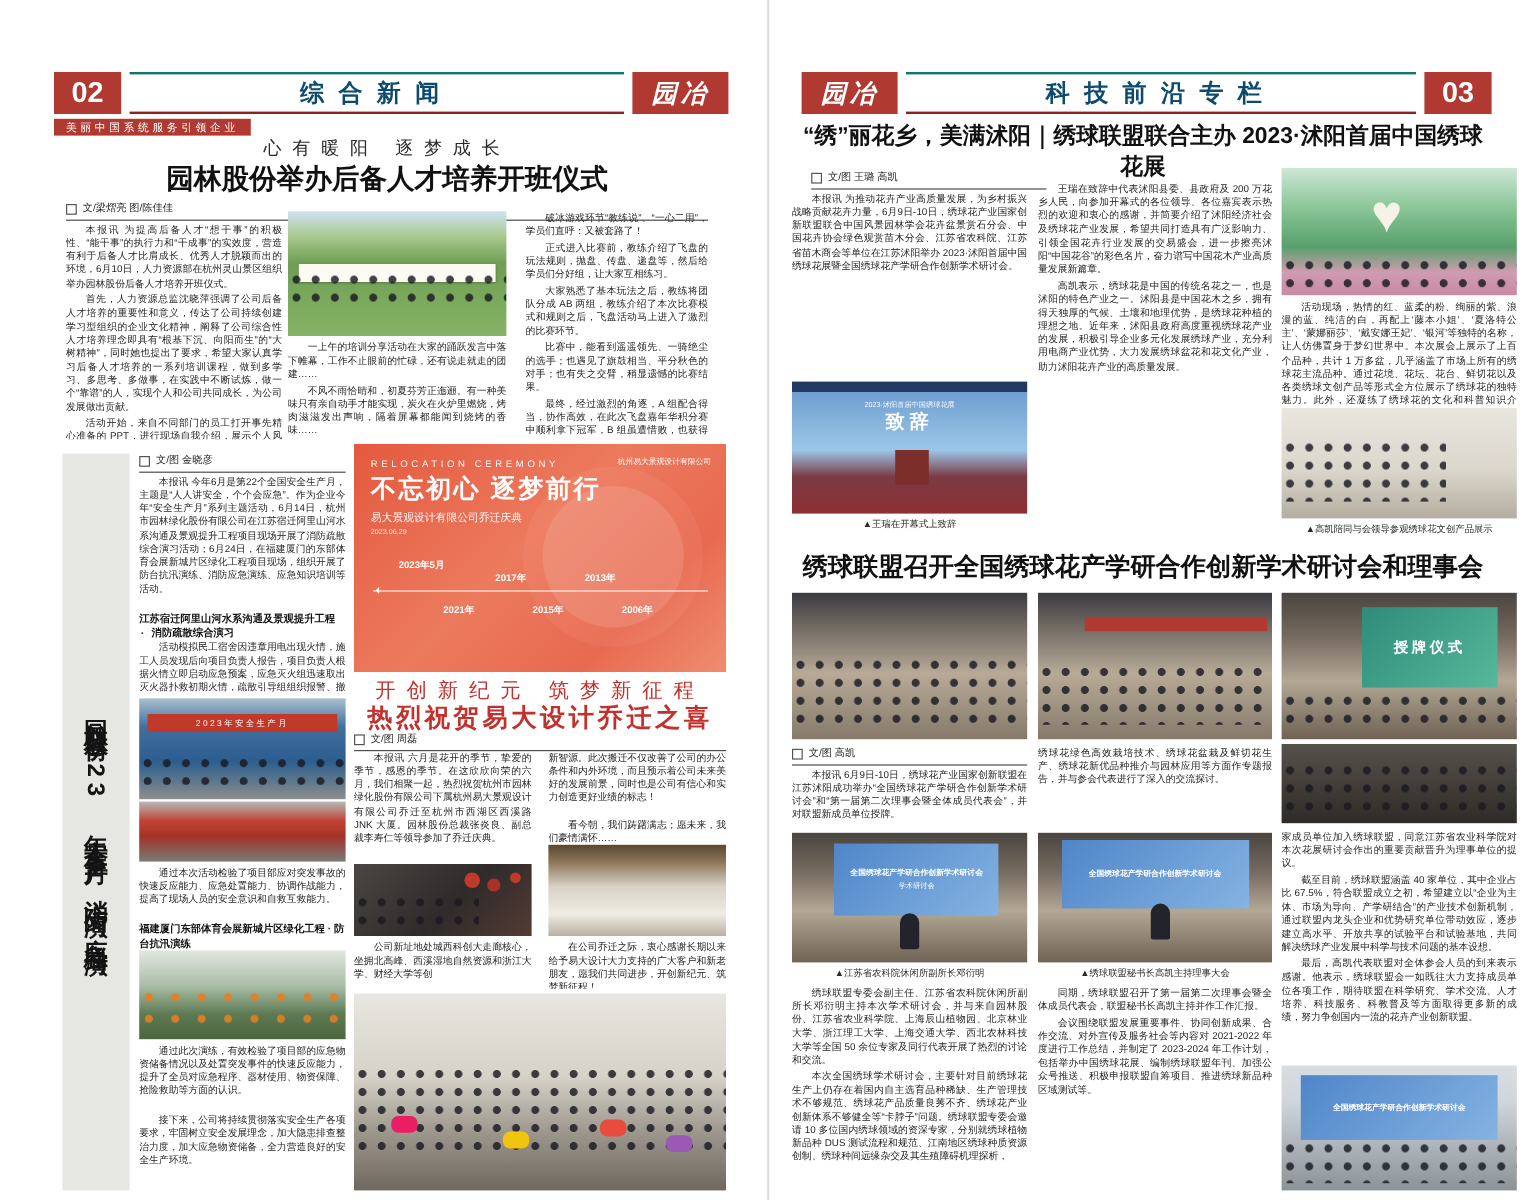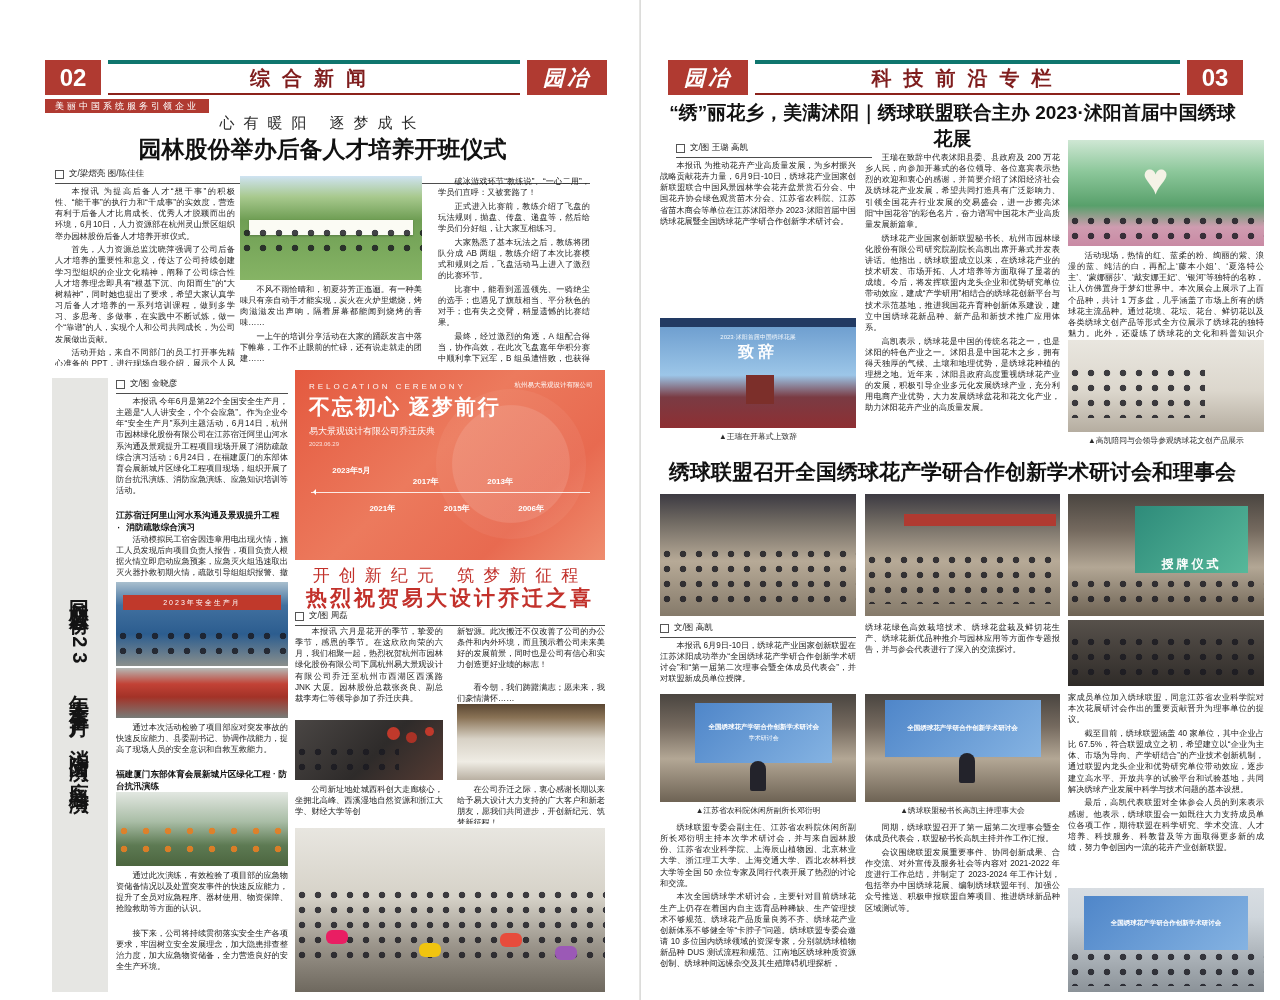--- a/index.html
+++ b/index.html
@@ -5,23 +5,23 @@
   html,body{margin:0;padding:0;background:#ececea;}
   .spread{position:relative;width:1280px;height:1000px;background:#ffffff;
     font-family:"Liberation Sans",sans-serif;color:#1b1b1b;overflow:hidden;}
   .abs{position:absolute;}
   
   .hdr{display:flex;align-items:stretch;gap:7px;}
   .redbox{background:#b03a31;color:#fff;display:flex;align-items:center;justify-content:center;}
   .pgnum{width:56px;font-size:24px;font-weight:700;font-family:"Liberation Sans",sans-serif;}
   .logobox{width:80px;font-size:21px;font-weight:700;font-style:italic;
     font-family:"DejaVu Serif",serif;letter-spacing:3px;}
-  .titlebar{flex:1;border-top:4px solid #0f766e;border-bottom:2px solid #8c221b;
+  .titlebar{flex:1;border-top:2px solid #0f766e;border-bottom:2px solid #8c221b;
     display:flex;align-items:center;justify-content:center;font-size:20px;font-weight:700;
-    font-family:"DejaVu Serif",serif;letter-spacing:12px;color:#7f1d1d;}
+    font-family:"DejaVu Serif",serif;letter-spacing:12px;color:#0c4a6e;}
   .tagline{background:#b03a31;color:#fff;font-size:9px;letter-spacing:3px;
     display:flex;align-items:center;justify-content:center;font-family:Liberation Mono, monospace;}
   
   .kicker{text-align:center;font-family:"DejaVu Serif",serif;font-size:15px;letter-spacing:9px;color:#2a2a2a;}
   .headline{text-align:center;font-weight:700;color:#111;}
   .byline{font-size:8.5px;color:#222;border-bottom:1px solid #4d4d4d;display:flex;
     align-items:center;gap:5px;padding-bottom:3px;}
   .byline .sq{width:7px;height:7px;border:1px solid #555;display:inline-block;flex:0 0 auto;}
   .col{overflow:hidden;}
   .para{font-size:8.2px;line-height:1.36;text-align:justify;text-indent:2em;margin:0 0 2.5px 0;color:#242424;}
@@ -56,21 +56,21 @@
   .ph-stage{background:linear-gradient(180deg,#223a63 0%,#223a63 8%,#6f9fd0 8%,#9cc6e8 52%,#7a3b43 72%,#8e2f33 100%);}
   .stage-txt{position:absolute;left:0;right:0;top:14%;text-align:center;color:#fff;}
   .podium{position:absolute;left:44%;top:52%;width:14%;height:26%;background:#7c2f2a;}
   .ph-viewing{background:linear-gradient(180deg,#e9e6df 0%,#dcd7cd 55%,#b5ada0 100%);}
   .ph-conf{background:linear-gradient(180deg,#3c3a42 0%,#6e6861 22%,#b7aa97 55%,#857a6a 100%);}
   .conf-red{position:absolute;left:20%;right:2%;top:16%;height:10%;background:#b03a31;}
   .ph-room{background:linear-gradient(180deg,#4a4540 0%,#756a5f 30%,#b3a795 60%,#6e6354 100%);}
   .screen-blue{position:absolute;background:linear-gradient(135deg,#4f86c9,#85b3e2);color:#fff;
     display:flex;flex-direction:column;align-items:center;justify-content:center;text-align:center;}
   .screen-green{position:absolute;background:linear-gradient(135deg,#2e8b7a,#57b89a);color:#fff;
-    display:flex;align-items:flex-end;justify-content:center;}
+    display:flex;align-items:center;justify-content:center;}
   .figure{position:absolute;width:16px;height:30px;border-radius:8px 8px 2px 2px;background:#23232b;}
   .ph-line{background:linear-gradient(180deg,#57514b 0%,#2f2b28 100%);}
   .ph-groupblue{background:linear-gradient(180deg,#d8dde2 0%,#cfd6dc 28%,#8b9298 100%);}
   
   .poster{background:linear-gradient(135deg,#e4593f 0%,#ec7a5d 45%,#e86a50 75%,#ef8d6f 100%);color:#fff;}
   .poster .ghost{position:absolute;right:8%;top:18%;font-size:58px;font-weight:700;color:rgba(255,255,255,.28);letter-spacing:4px;}
   .poster .ring{position:absolute;right:6%;top:10%;width:150px;height:150px;border-radius:50%;
     background:radial-gradient(circle,rgba(255,255,255,.16) 0 55%,rgba(255,255,255,.05) 56% 100%);}
   .poster .en{font-size:8px;letter-spacing:3px;opacity:.95;}
   .poster .ti{font-size:21px;font-weight:700;letter-spacing:2px;margin-top:2px;}
@@ -106,22 +106,22 @@
       <p class="para">本报讯 为提高后备人才“想干事”的积极性、“能干事”的执行力和“干成事”的实效度，营造有利于后备人才比肩成长、优秀人才脱颖而出的环境，6月10日，人力资源部在杭州灵山景区组织举办园林股份后备人才培养开班仪式。</p>
       <p class="para">首先，人力资源总监沈晓萍强调了公司后备人才培养的重要性和意义，传达了公司持续创建学习型组织的企业文化精神，阐释了公司综合性人才培养理念即具有“根基下沉、向阳而生”的“大树精神”，同时她也提出了要求，希望大家认真学习后备人才培养的一系列培训课程，做到多学习、多思考、多做事，在实践中不断试炼，做一个“靠谱”的人，实现个人和公司共同成长，为公司发展做出贡献。</p>
       <p class="para">活动开始，来自不同部门的员工打开事先精心准备的 PPT，进行现场自我介绍，展示个人风采。</p>
 
     </div>
     <div class="ph ph-grass" style="left:240px;top:176px;width:182px;height:104px;">
       <div class="ph-banner"></div>
       <div class="abs heads" style="left:0;right:0;top:50%;height:30%;"></div>
     </div>
     <div class="abs col" style="left:240px;top:284px;width:182px;height:82px;">
+      <p class="para">一上午的培训分享活动在大家的踊跃发言中落下帷幕，工作不止眼前的忙碌，还有说走就走的团建……</p>
       <p class="para">不风不雨恰晴和，初夏芬芳正迤逦。有一种美味只有亲自动手才能实现，炭火在火炉里燃烧，烤肉滋滋发出声响，隔着屏幕都能闻到烧烤的香味……</p>
-      <p class="para">一上午的培训分享活动在大家的踊跃发言中落下帷幕，工作不止眼前的忙碌，还有说走就走的团建……</p>
 
     </div>
     <div class="abs col" style="left:438px;top:176px;width:152px;height:190px;">
       <p class="para">破冰游戏环节“教练说”、“一心二用”，学员们直呼：又被套路了！</p>
       <p class="para">正式进入比赛前，教练介绍了飞盘的玩法规则，抛盘、传盘、递盘等，然后给学员们分好组，让大家互相练习。</p>
       <p class="para">大家熟悉了基本玩法之后，教练将团队分成 AB 两组，教练介绍了本次比赛模式和规则之后，飞盘活动马上进入了激烈的比赛环节。</p>
       <p class="para">比赛中，能看到遥遥领先、一骑绝尘的选手；也遇见了旗鼓相当、平分秋色的对手；也有失之交臂，稍显遗憾的比赛结果。</p>
       <p class="para">最终，经过激烈的角逐，A 组配合得当，协作高效，在此次飞盘嘉年华积分赛中顺利拿下冠军，B 组虽遭惜败，也获得了教练的特别奖励——为 A 组献艺（表演指定节目）。</p>
 
     </div>
@@ -137,21 +137,21 @@
     <div class="abs subhead" style="left:116px;top:508px;width:172px;font-family:Liberation Mono, monospace;">江苏宿迁阿里山河水系沟通及景观提升工程 · 消防疏散综合演习</div>
     <div class="abs col" style="left:116px;top:534px;width:172px;height:46px;">
       <p class="para">活动模拟民工宿舍因违章用电出现火情，施工人员发现后向项目负责人报告，项目负责人根据火情立即启动应急预案，应急灭火组迅速取出灭火器扑救初期火情，疏散引导组组织报警、撤离。</p>
     </div>
     <div class="ph ph-safety" style="left:116px;top:582px;width:172px;height:84px;">
       <div class="strip-red">2023年安全生产月</div>
       <div class="abs heads" style="left:0;right:0;top:58%;height:28%;"></div>
     </div>
     <div class="ph ph-shop" style="left:116px;top:668px;width:172px;height:50px;"></div>
     <div class="abs col" style="left:116px;top:722px;width:172px;height:42px;">
-      <p class="para">通过本次活动检验了项目部应对突发事故的快速反应能力、县委副书记、协调作战能力，提高了现场人员的安全意识和自救互救能力。</p>
+      <p class="para">通过本次活动检验了项目部应对突发事故的快速反应能力、应急处置能力、协调作战能力，提高了现场人员的安全意识和自救互救能力。</p>
     </div>
     <div class="abs subhead" style="left:116px;top:766px;width:172px;">福建厦门东部体育会展新城片区绿化工程 · 防台抗汛演练</div>
     <div class="ph ph-workers" style="left:116px;top:792px;width:172px;height:74px;">
       <div class="abs vests" style="left:0;right:0;top:45%;height:40%;"></div>
     </div>
     <div class="abs col" style="left:116px;top:870px;width:172px;height:56px;">
       <p class="para">通过此次演练，有效检验了项目部的应急物资储备情况以及处置突发事件的快速反应能力，提升了全员对应急程序、器材使用、物资保障、抢险救助等方面的认识。</p>
     </div>
     <div class="abs col" style="left:116px;top:928px;width:172px;height:64px;">
       <p class="para">接下来，公司将持续贯彻落实安全生产各项要求，牢固树立安全发展理念，加大隐患排查整治力度，加大应急物资储备，全力营造良好的安全生产环境。</p>
@@ -227,21 +227,20 @@
     <div class="ph ph-stage" style="left:660px;top:318px;width:196px;height:110px;">
       <div class="stage-txt">
         <div style="font-size:6px;opacity:.9;">2023·沭阳首届中国绣球花展</div>
         <div style="font-size:16px;font-weight:700;letter-spacing:4px;">致辞</div>
       </div>
       <div class="podium"></div>
     </div>
     <div class="abs caption" style="left:660px;top:432px;width:196px;">▲王瑞在开幕式上致辞</div>
     <div class="abs col" style="left:865px;top:152px;width:195px;height:300px;">
       <p class="para">王瑞在致辞中代表沭阳县委、县政府及 200 万花乡人民，向参加开幕式的各位领导、各位嘉宾表示热烈的欢迎和衷心的感谢，并简要介绍了沭阳经济社会及绣球花产业发展，希望共同打造具有广泛影响力、引领全国花卉行业发展的交易盛会，进一步擦亮沭阳“中国花谷”的彩色名片，奋力谱写中国花木产业高质量发展新篇章。</p>
-      <p class="para">绣球花产业国家创新联盟秘书长、杭州市园林绿化股份有限公司研究院副院长高凯出席开幕式并发表讲话。他指出，绣球联盟成立以来，在绣球花产业的技术研发、市场开拓、人才培养等方面取得了显著的成绩。今后，将发挥联盟内龙头企业和优势研究单位带动效应，建成“产学研用”相结合的绣球花创新平台与技术示范基地，推进我国花卉育种创新体系建设，建立中国绣球花新品种、新产品和新技术推广应用体系。</p>
       <p class="para">高凯表示，绣球花是中国的传统名花之一，也是沭阳的特色产业之一。沭阳县是中国花木之乡，拥有得天独厚的气候、土壤和地理优势，是绣球花种植的理想之地。近年来，沭阳县政府高度重视绣球花产业的发展，积极引导企业多元化发展绣球产业，充分利用电商产业优势，大力发展绣球盆花和花文化产业，助力沭阳花卉产业的高质量发展。</p>
     </div>
     <div class="ph ph-expo" style="left:1068px;top:140px;width:196px;height:106px;">
       <span class="heart" style="left:38%;top:16%;">♥</span>
       <div class="abs heads" style="left:0;right:0;top:72%;height:22%;"></div>
     </div>
     <div class="abs col" style="left:1068px;top:250px;width:196px;height:88px;">
       <p class="para">活动现场，热情的红、蓝柔的粉、绚丽的紫、浪漫的蓝、纯洁的白，再配上‘藤本小姐’、‘夏洛特公主’、‘蒙娜丽莎’、‘戴安娜王妃’、‘银河’等独特的名称，让人仿佛置身于梦幻世界中。本次展会上展示了上百个品种，共计 1 万多盆，几乎涵盖了市场上所有的绣球花主流品种。通过花境、花坛、花台、鲜切花以及各类绣球文创产品等形式全方位展示了绣球花的独特魅力。此外，还凝练了绣球花的文化和科普知识介绍，旨在引领绣球产业的高质量发展，帮助企业、农户提质增效增收。</p>
     </div>
     <div class="ph ph-viewing" style="left:1068px;top:340px;width:196px;height:92px;">

